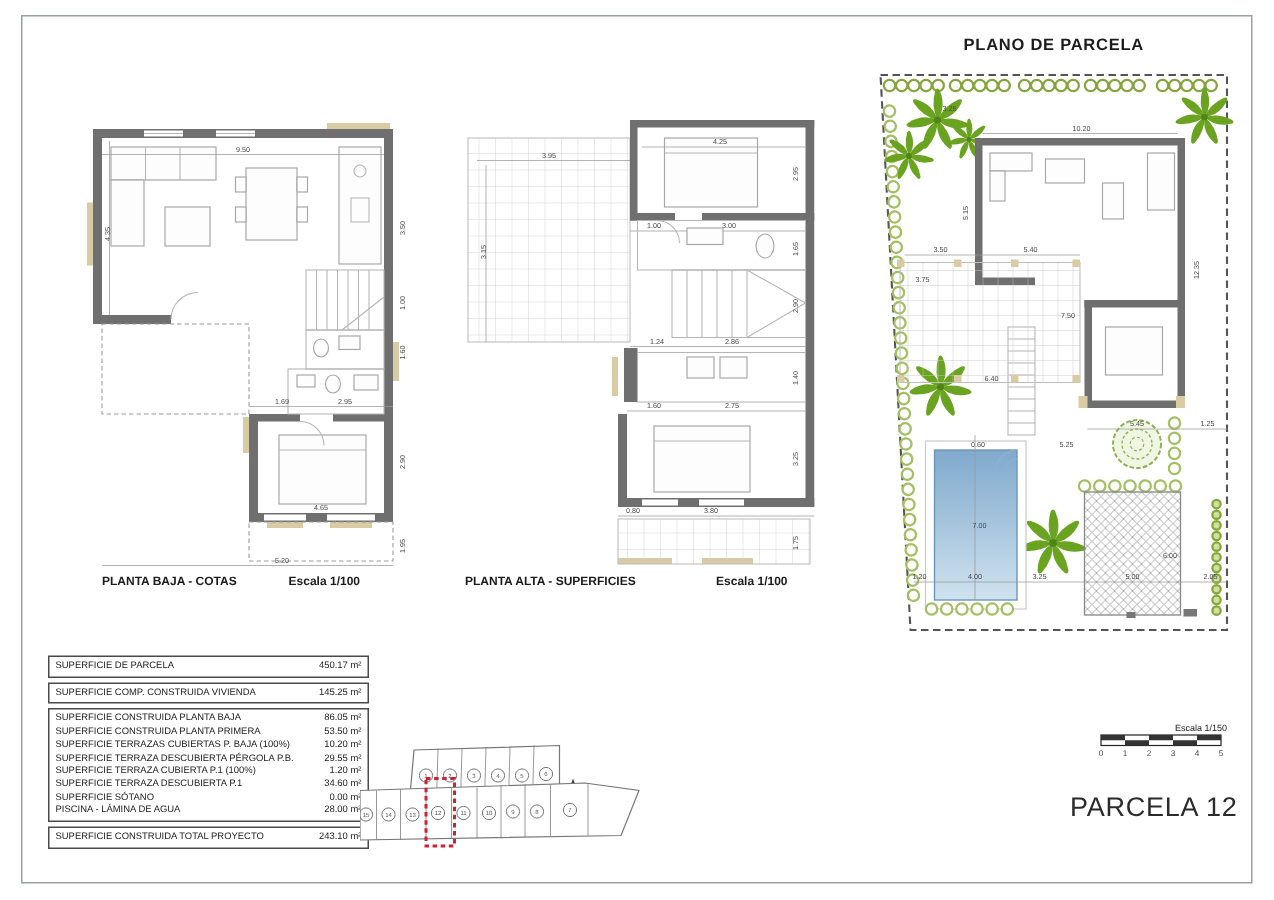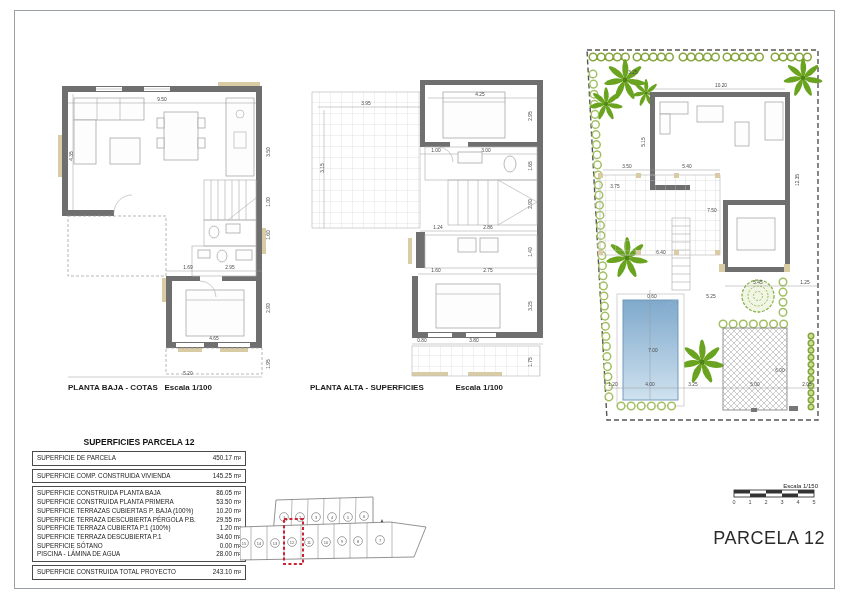--- a/index.html
+++ b/index.html
@@ -110,21 +110,21 @@
     <text class="dim" x="212" y="155" transform="rotate(-90 212 155)">1.60</text>
     <line class="dimline" x1="108" y1="191" x2="204" y2="191"></line>
     <text class="dim" x="130" y="189">1.69</text>
     <text class="dim" x="172" y="189">2.95</text>
     <text class="dim" x="212" y="228" transform="rotate(-90 212 228)">2.90</text>
     <text class="dim" x="156" y="260">4.65</text>
     <text class="dim" x="212" y="284" transform="rotate(-90 212 284)">1.95</text>
     <line class="dimline" x1="10" y1="297" x2="204" y2="297"></line>
     <text class="dim" x="130" y="295">5.20</text>
   </svg>
-  <div class="abs caption-row" style="left:68px;top:383px;width:144px;">
+  <div class="abs caption-row" style="left:68px;top:383px;width:172px;">
     <span>PLANTA BAJA - COTAS</span>
     <span>Escala 1/100</span>
   </div>
 
   <svg class="abs" style="left:308px;top:80px;" width="235" height="300" viewBox="0 0 235 300">
     <defs>
       <pattern id="grid" width="11" height="11" patternUnits="userSpaceOnUse">
         <path d="M11,0 L0,0 0,11" fill="none" stroke="#cfcfcf" stroke-width="0.6"></path>
       </pattern>
     </defs>
@@ -190,25 +190,26 @@
     <rect class="furn" x="128" y="204" width="64" height="44"></rect>
     <line class="thin" x1="128" y1="214" x2="192" y2="214"></line>
     <text class="dim" x="224" y="226" transform="rotate(-90 224 226)">3.25</text>
     <line class="dimline" x1="104" y1="264" x2="235" y2="264"></line>
     <text class="dim" x="114" y="262">0.80</text>
     <text class="dim" x="166" y="262">3.80</text>
 
     <rect x="104" y="266" width="128" height="30" fill="url(#grid)" stroke="#bdbdbd" stroke-width="0.7"></rect>
     <text class="dim" x="224" y="282" transform="rotate(-90 224 282)">1.75</text>
   </svg>
-  <div class="abs caption-row" style="left:310px;top:383px;width:193px;">
+  <div class="abs caption-row" style="left:310px;top:383px;width:215px;">
     <span>PLANTA ALTA - SUPERFICIES</span>
     <span>Escala 1/100</span>
   </div>
 
+  <div class="abs plan-title" style="left:575px;top:24px;width:255px;">PLANO DE PARCELA</div>
   <svg class="abs" style="left:575px;top:40px;" width="255" height="390" viewBox="0 0 255 390">
     <defs>
       <pattern id="grid2" width="10" height="10" patternUnits="userSpaceOnUse">
         <path d="M10,0 L0,0 0,10" fill="none" stroke="#c8c8c8" stroke-width="0.6"></path>
       </pattern>
       <pattern id="hatch" width="6" height="6" patternUnits="userSpaceOnUse">
         <path d="M0,0 L6,6 M6,0 L0,6" stroke="#9a9a9a" stroke-width="0.5"></path>
       </pattern>
       <linearGradient id="pool" x1="0" y1="0" x2="0" y2="1">
         <stop offset="0" stop-color="#7fa9cc"></stop>
@@ -336,21 +337,20 @@
     <line class="dimline" x1="34" y1="348" x2="243" y2="348"></line>
     <text class="dim" x="38" y="346">1.20</text>
     <text class="dim" x="75" y="346">4.00</text>
     <text class="dim" x="118" y="346">3.25</text>
     <text class="dim" x="180" y="346">5.00</text>
     <text class="dim" x="232" y="346">2.05</text>
     <text class="dim" x="205" y="332">6.00</text>
   </svg>
 
   <div class="abs surf">
-    <div class="tbl-title">SUPERFICIES PARCELA 12</div>
     <div class="sect">
       <div class="trow">
         <span>SUPERFICIE DE PARCELA</span>
         <span class="val">450.17 m²</span>
       </div>
     </div>
     <div class="sect">
       <div class="trow">
         <span>SUPERFICIE COMP. CONSTRUIDA VIVIENDA</span>
         <span class="val">145.25 m²</span>

